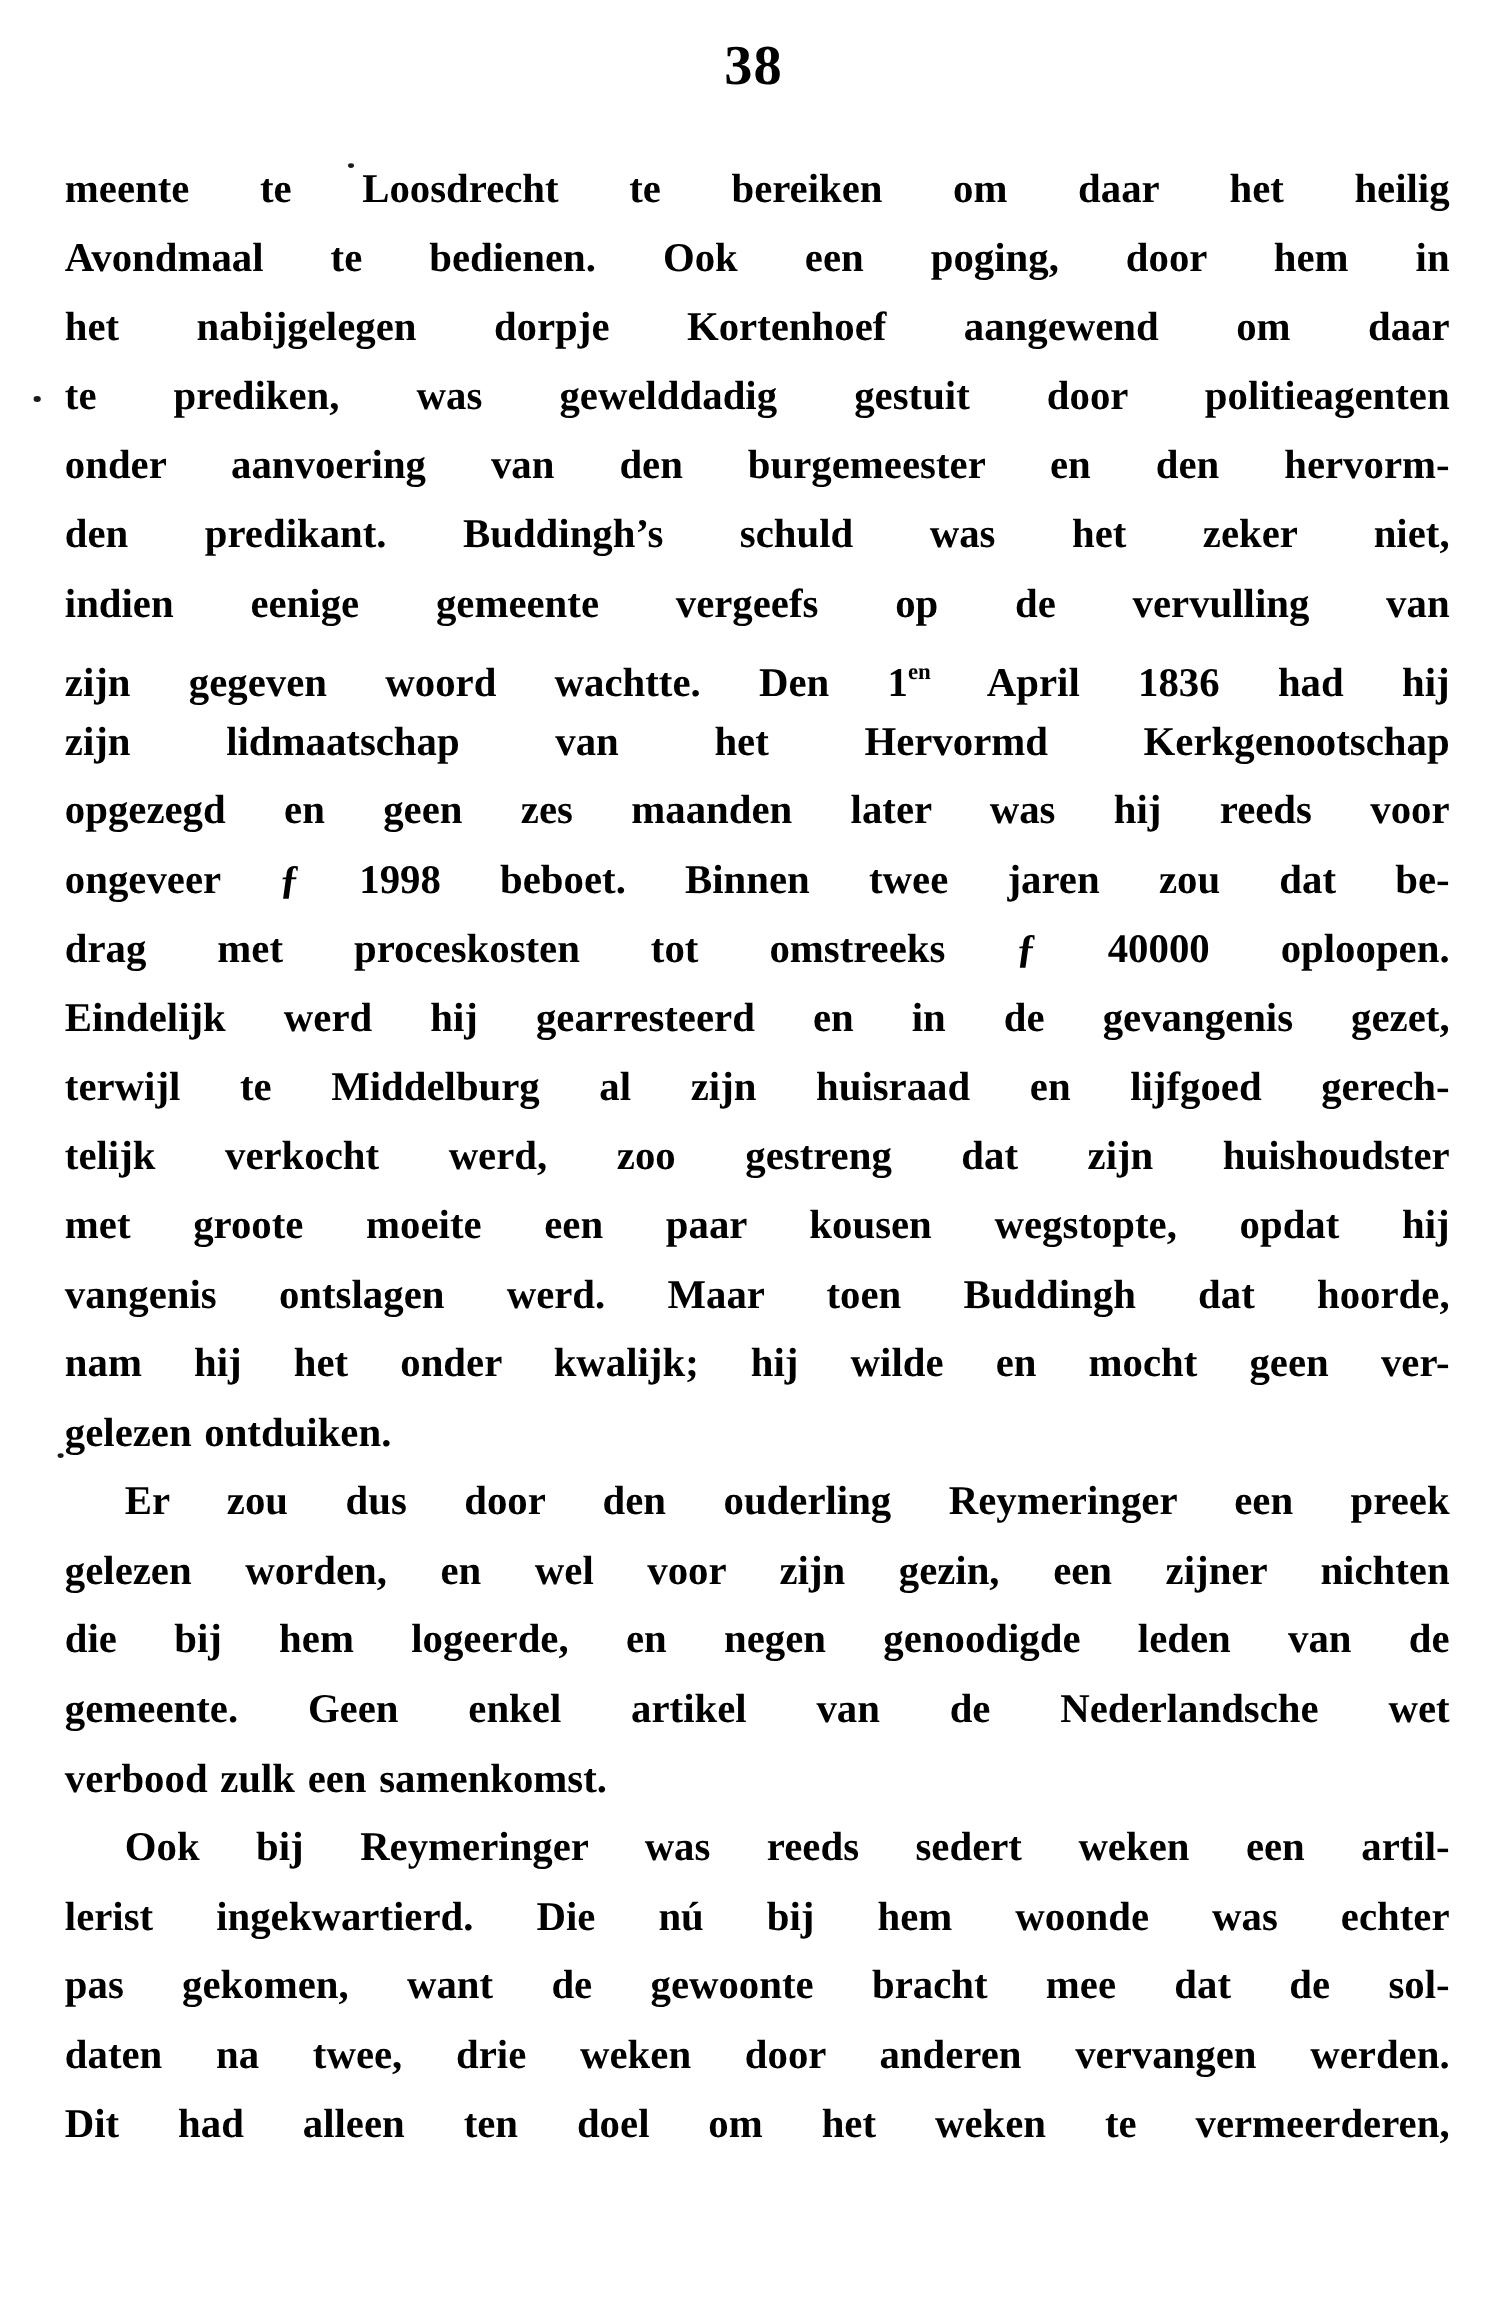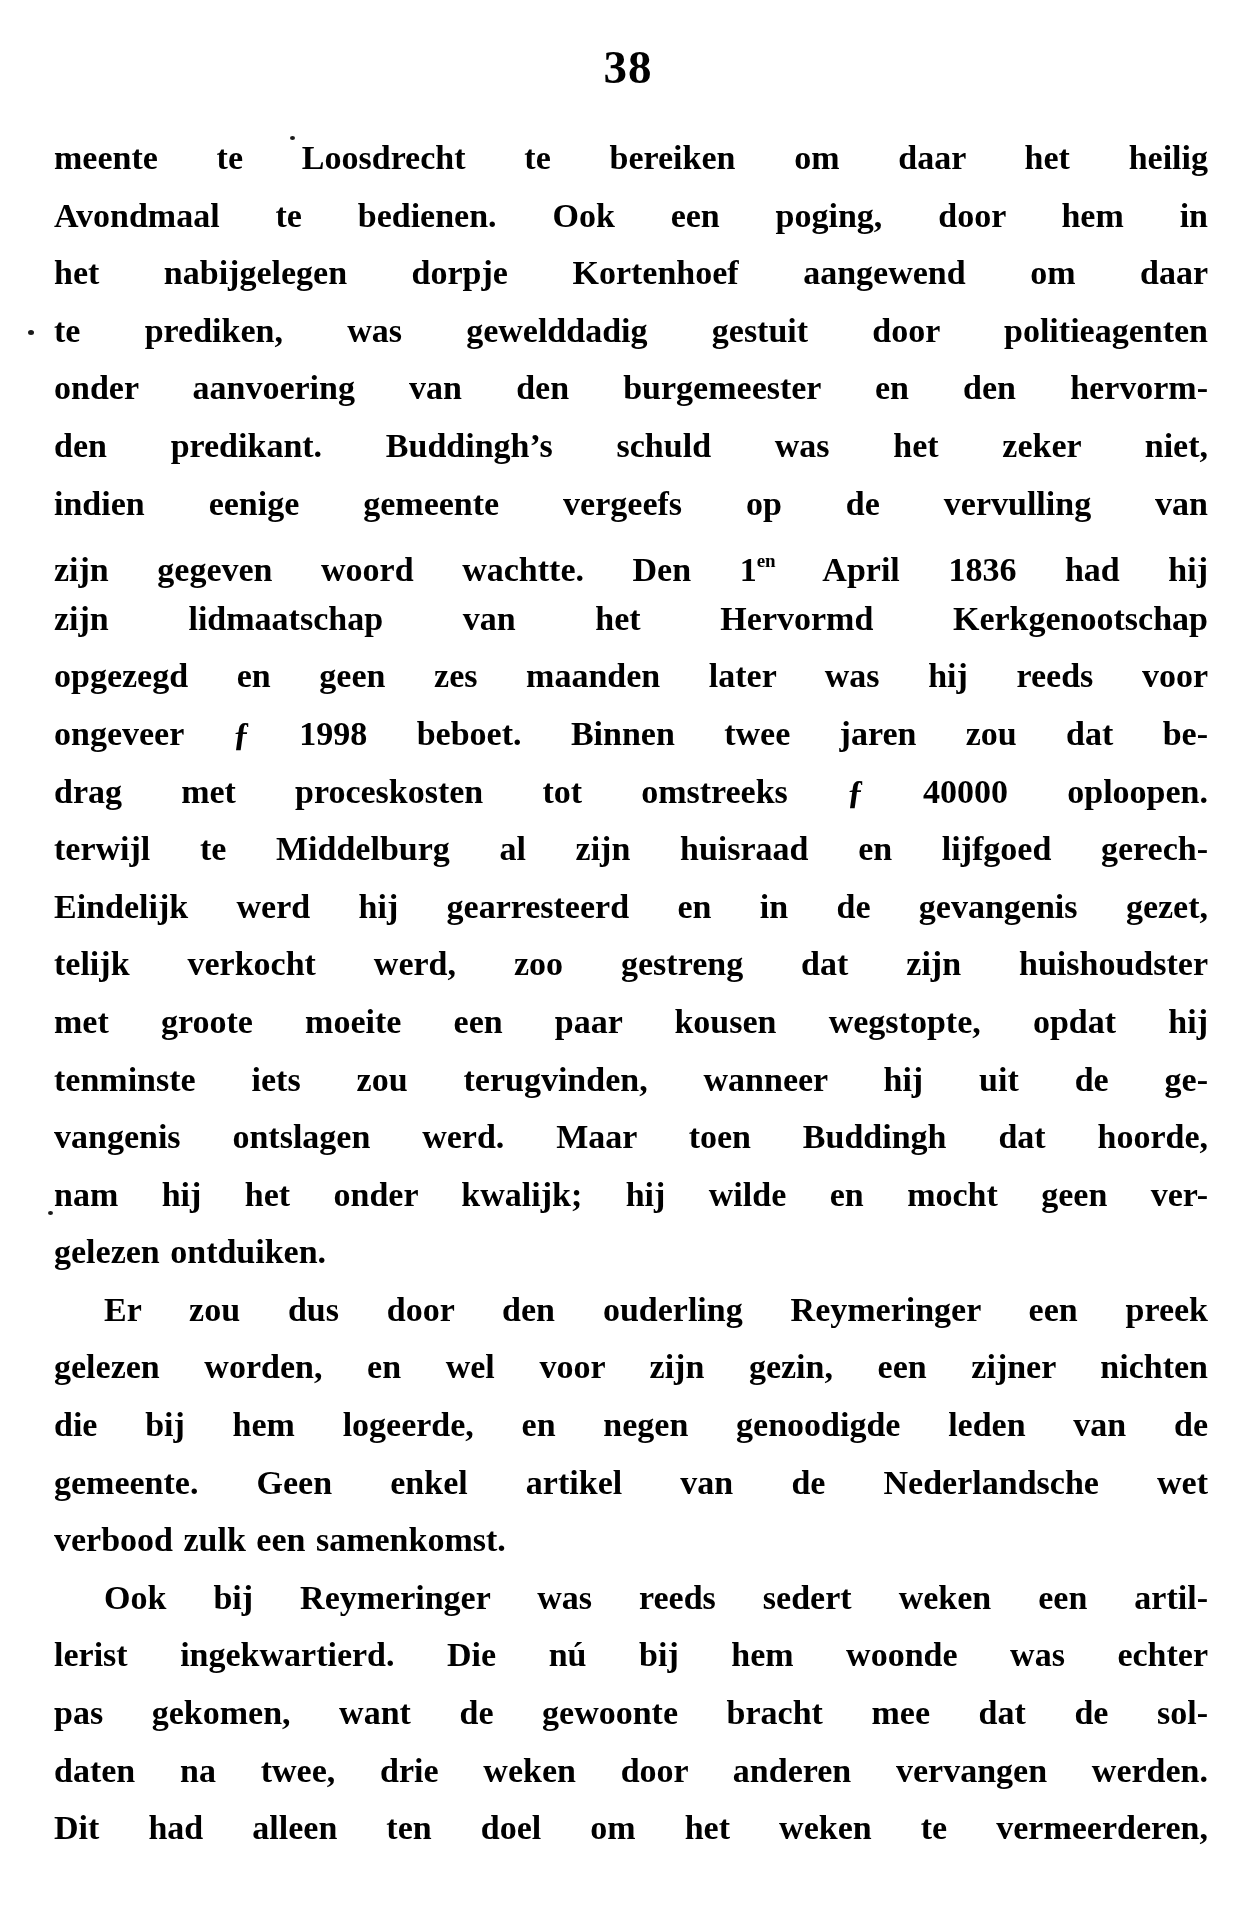--- a/index.html
+++ b/index.html
@@ -15,21 +15,21 @@
     font-family: "Liberation Serif", serif;
     color: #000000;
   }
   .page {
     position: absolute;
     inset: 0;
     background: #ffffff;
   }
   .page-number {
     position: absolute;
-    top: 44px;
+    top: 32px;
     left: 0;
     width: 100%;
     text-align: center;
     font-size: 47px;
     font-weight: bold;
     letter-spacing: 1px;
     line-height: 1;
   }
   .text-block {
     position: absolute;
@@ -80,25 +80,24 @@
       <div class="line">het nabijgelegen dorpje Kortenhoef aangewend om daar</div>
       <div class="line">te prediken, was gewelddadig gestuit door politieagenten</div>
       <div class="line">onder aanvoering van den burgemeester en den hervorm-</div>
       <div class="line">den predikant. Buddingh’s schuld was het zeker niet,</div>
       <div class="line">indien eenige gemeente vergeefs op de vervulling van</div>
       <div class="line">zijn gegeven woord wachtte. Den 1<sup>en</sup> April 1836 had hij</div>
       <div class="line">zijn lidmaatschap van het Hervormd Kerkgenootschap</div>
       <div class="line">opgezegd en geen zes maanden later was hij reeds voor</div>
       <div class="line">ongeveer ƒ 1998 beboet. Binnen twee jaren zou dat be-</div>
       <div class="line">drag met proceskosten tot omstreeks ƒ 40000 oploopen.</div>
+      <div class="line">Eindelijk werd hij gearresteerd en in de gevangenis gezet,</div>
       <div class="line">terwijl te Middelburg al zijn huisraad en lijfgoed gerech-</div>
-      <div class="line">Eindelijk werd hij gearresteerd en in de gevangenis gezet,</div>
       <div class="line">telijk verkocht werd, zoo gestreng dat zijn huishoudster</div>
       <div class="line">met groote moeite een paar kousen wegstopte, opdat hij</div>
-      <div class="line">tenminste iets zou terugvinden, wanneer hij uit de ge-</div>
       <div class="line">vangenis ontslagen werd. Maar toen Buddingh dat hoorde,</div>
       <div class="line">nam hij het onder kwalijk; hij wilde en mocht geen ver-</div>
       <div class="line para-end">gelezen ontduiken.</div>
       <div class="line indent">Er zou dus door den ouderling Reymeringer een preek</div>
       <div class="line">gelezen worden, en wel voor zijn gezin, een zijner nichten</div>
       <div class="line">die bij hem logeerde, en negen genoodigde leden van de</div>
       <div class="line">gemeente. Geen enkel artikel van de Nederlandsche wet</div>
       <div class="line para-end">verbood zulk een samenkomst.</div>
       <div class="line indent">Ook bij Reymeringer was reeds sedert weken een artil-</div>
       <div class="line">lerist ingekwartierd. Die nú bij hem woonde was echter</div>

